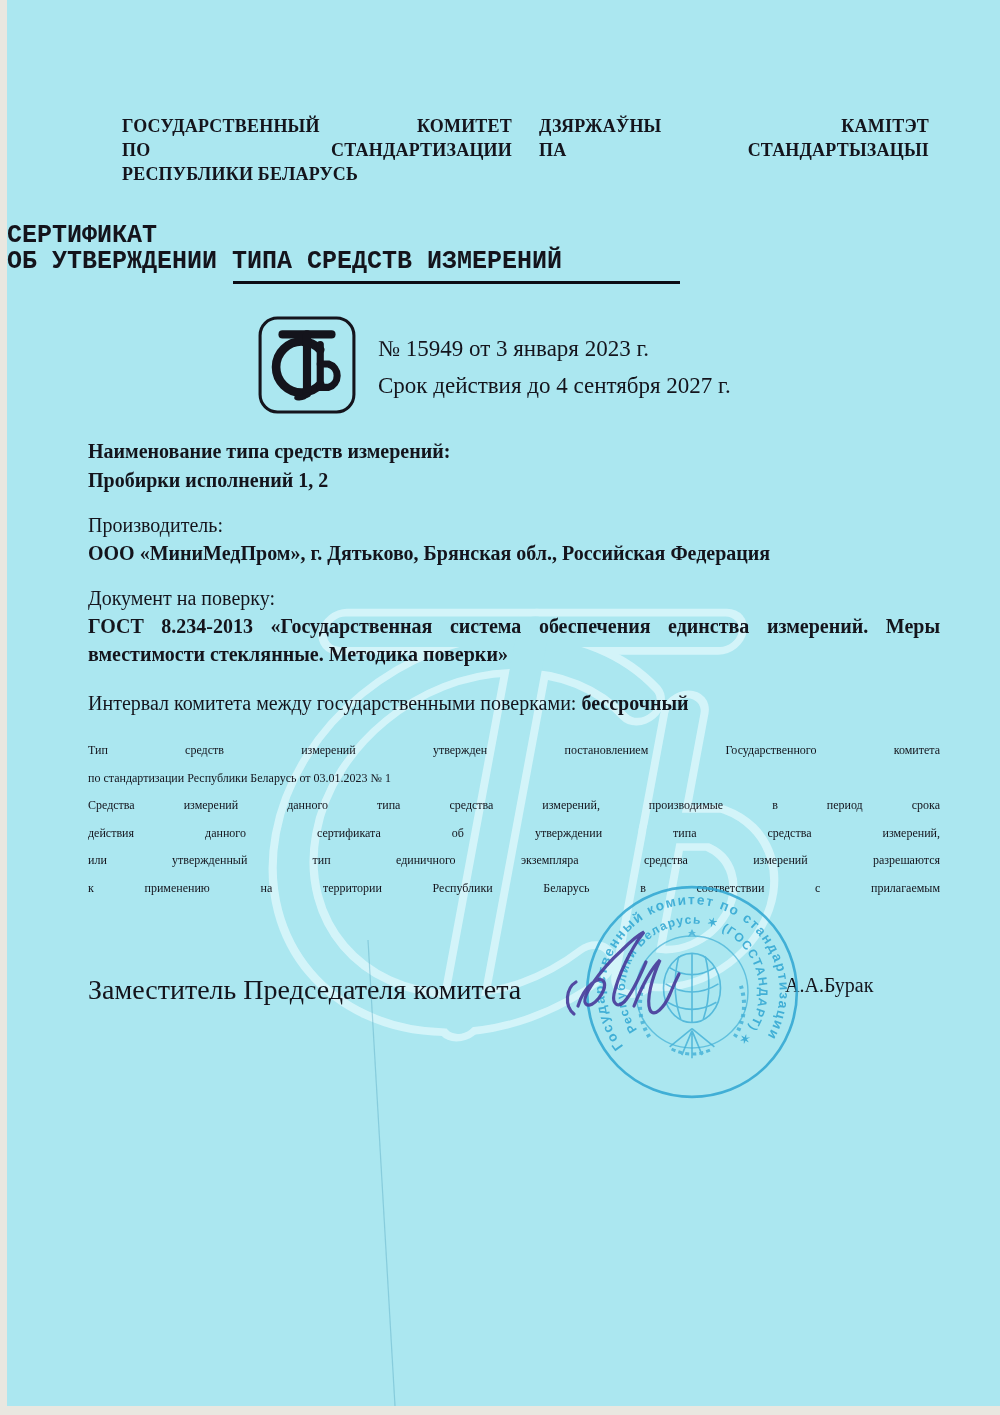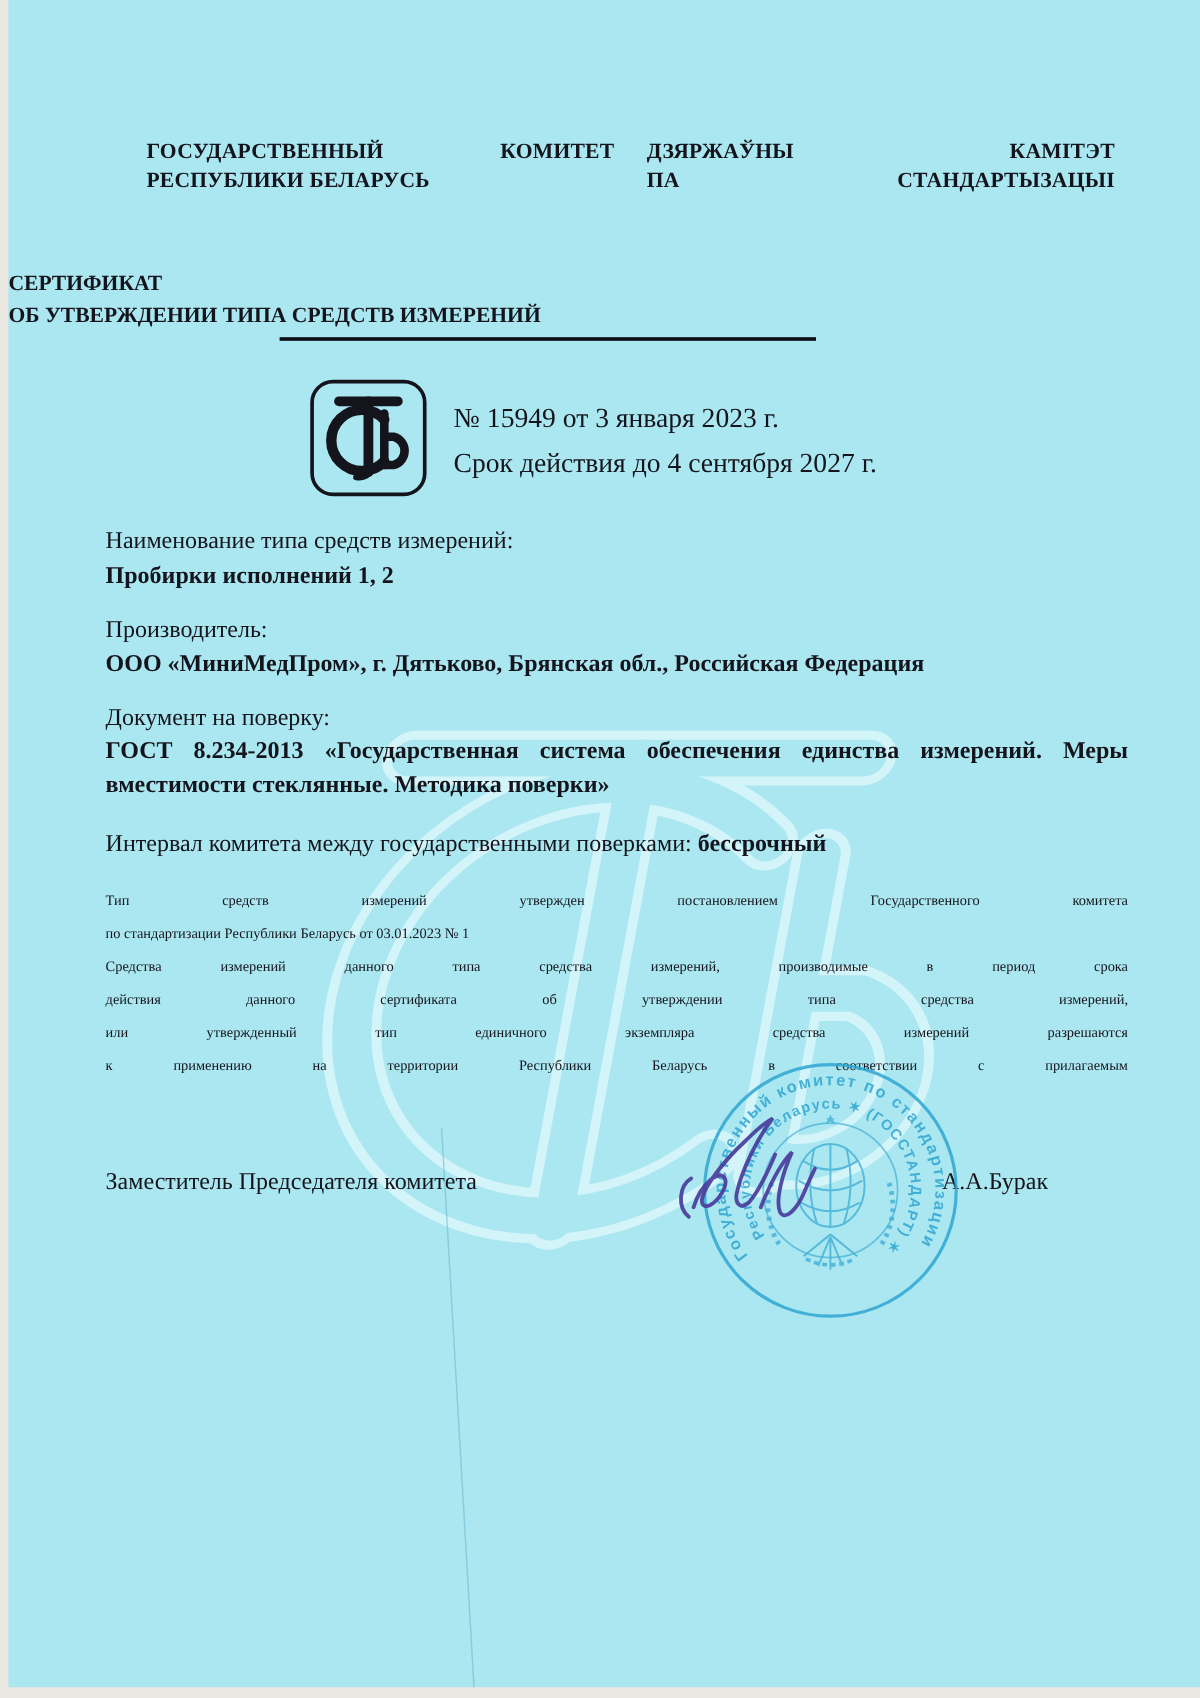--- a/index.html
+++ b/index.html
@@ -10,29 +10,29 @@
     --wm:#d8f6fb;
     --edge:#e9e7e0;
   }
   *{margin:0;padding:0;box-sizing:border-box;}
   body{width:1000px;height:1415px;overflow:hidden;background:var(--edge);
        font-family:"Liberation Serif",serif;color:var(--ink);}
   .scan{position:relative;width:1000px;height:1415px;background:var(--edge);border-radius:19px;}
   .page{position:absolute;left:7px;top:0;right:0;bottom:9px;background:var(--paper);}
   .abs{position:absolute;}
   .hdr-col{width:390px;text-align:center;font-weight:bold;font-size:18px;line-height:24px;letter-spacing:.2px;}
-  .title-wrap{left:0;top:223px;width:905px;text-align:center;font-weight:bold;font-size:18px;line-height:26px;}
+  .title-wrap{left:0;top:223px;width:905px;text-align:center;font-weight:bold;font-size:25px;line-height:26px;font-family:Liberation Mono, monospace;}
   .rule{left:226px;top:281px;width:447px;height:3px;background:#0c0c14;}
   .numbers{left:371px;top:330px;font-size:23px;line-height:37px;}
   .fld{left:81px;width:852px;font-size:20px;line-height:28px;}
   .b{font-weight:bold;}
   .lines .jline{text-align:justify;}
   .lines .jline.stretch{text-align-last:justify;}
   .para{left:81px;width:852px;font-size:12px;line-height:27.5px;}
-  .sig-title{left:81px;top:974px;font-size:20px;}
+  .sig-title{left:81px;top:974px;font-size:28px;}
   .sig-name{left:778px;top:974px;font-size:20px;}
   .wm-svg{left:173px;top:550px;width:690px;height:545px;opacity:.9;pointer-events:none;}
   .wm-light{fill:none;stroke:var(--wm);stroke-linecap:round;}
   .wm-core{fill:none;stroke:var(--paper);stroke-linecap:round;}
   .logo-svg{left:249px;top:314px;width:102px;height:102px;}
   .logo-stroke{fill:none;stroke:var(--ink);stroke-linecap:round;}
   .seal-svg{left:571px;top:878px;width:228px;height:228px;opacity:.85;}
   .seal-stroke{fill:none;stroke:var(--seal);}
   .seal-text{fill:var(--seal);font-family:"Liberation Sans",sans-serif;font-weight:bold;}
   .sig-svg{left:553px;top:922px;width:150px;height:118px;}
@@ -60,20 +60,21 @@
           <path d="M 55 15 L 55 86"></path>
           <path d="M 84 30 L 84 78"></path>
           <path d="M 84 51 h 9 a 13 13 0 1 1 -9 25"></path>
         </g>
       </g>
     </svg>
 
     <div class="abs" style="left:90px;top:114px;width:905px;display:flex;justify-content:space-between;">
       <div class="hdr-col lines" style="margin-left:25px;">
           <div class="jline stretch">ГОСУДАРСТВЕННЫЙ КОМИТЕТ</div>
+          <div class="jline stretch">ПО СТАНДАРТИЗАЦИИ</div>
           <div class="jline">РЕСПУБЛИКИ БЕЛАРУСЬ</div>
         </div>
       <div class="hdr-col lines" style="margin-right:73px;">
           <div class="jline stretch">ДЗЯРЖАЎНЫ КАМІТЭТ</div>
           <div class="jline stretch">ПА СТАНДАРТЫЗАЦЫІ</div>
         </div>
     </div>
 
     <div class="abs title-wrap lines">
         <div class="jline stretch">СЕРТИФИКАТ</div>
@@ -89,21 +90,21 @@
       <path d="M 50 79 q -3 4 -10 3" class="logo-stroke" stroke-width="5"></path>
       <path d="M 63 30 L 63 72" class="logo-stroke" stroke-width="7"></path>
       <path d="M 63 49 h 8 a 12 12 0 0 1 0 23 h -8" class="logo-stroke" stroke-width="7"></path>
     </svg>
 
     <div class="abs numbers">
       <div>№ 15949 от 3 января 2023 г.</div>
       <div>Срок действия до 4 сентября 2027 г.</div>
     </div>
 
-    <div class="abs fld" style="top:437px;">Наименование типа средств измерений:</div>
+    <div class="abs fld" style="top:437px;font-weight:bold;">Наименование типа средств измерений:</div>
     <div class="abs fld b" style="top:466px;">Пробирки исполнений 1, 2</div>
 
     <div class="abs fld" style="top:511px;">Производитель:</div>
     <div class="abs fld b" style="top:539px;">ООО «МиниМедПром», г. Дятьково, Брянская обл., Российская Федерация</div>
 
     <div class="abs fld" style="top:584px;">Документ на поверку:</div>
     <div class="abs fld b lines" style="top:612px;">
         <div class="jline stretch">ГОСТ 8.234-2013 «Государственная система обеспечения единства измерений. Меры</div>
         <div class="jline">вместимости стеклянные. Методика поверки»</div>
       </div>

